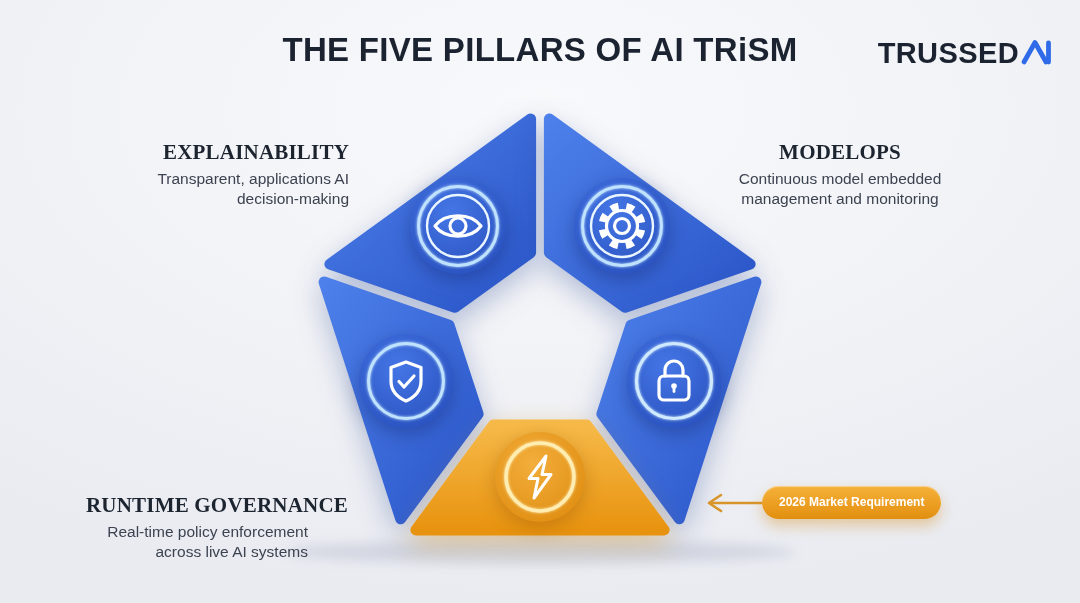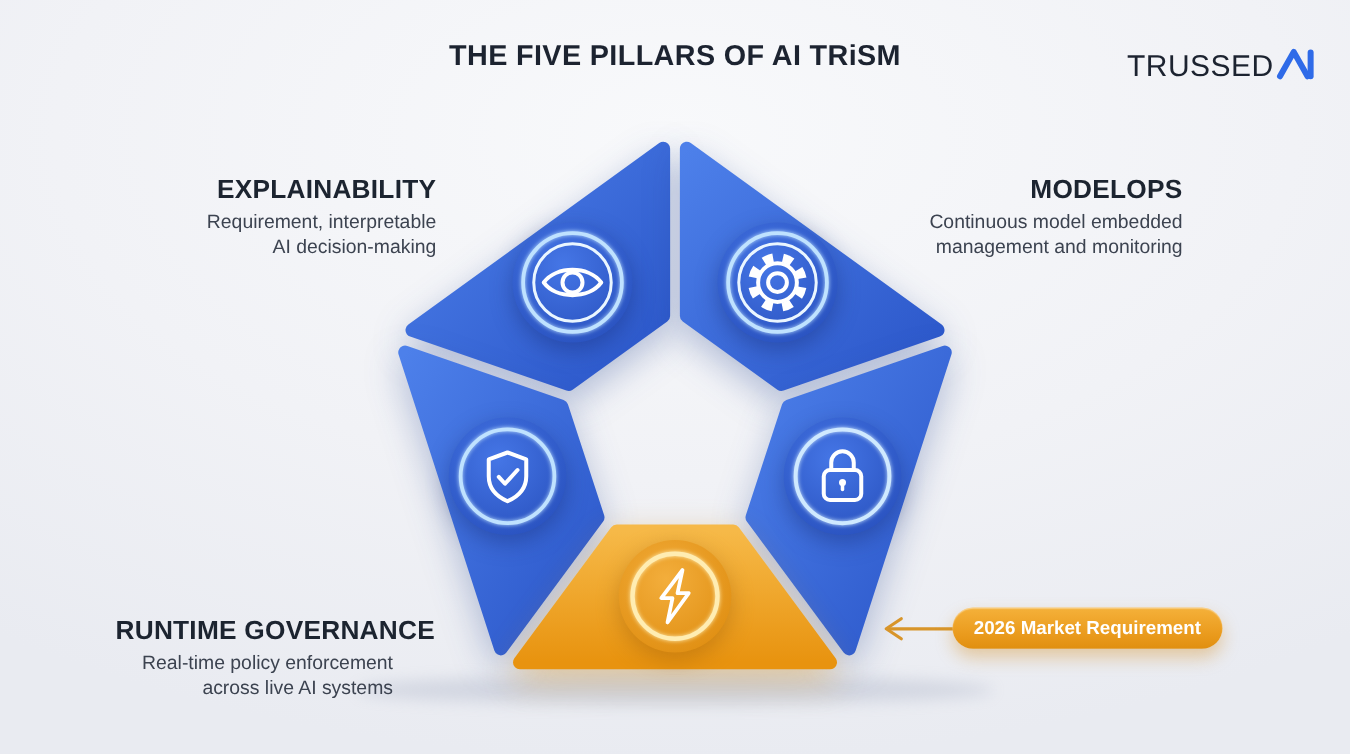--- a/index.html
+++ b/index.html
@@ -5,36 +5,36 @@
   html,body{margin:0;padding:0;}
   body{font-family:"Liberation Sans", sans-serif; background:#e9ebf0;}
   .stage{
     position:relative; width:1080px; height:603px; overflow:hidden;
     background:
       radial-gradient(ellipse 900px 500px at 50% 18%, #f8f9fb 0%, #f1f2f6 55%, #e9ebf1 100%);
   }
   
   .title{
     position:absolute; top:31px; left:50%; transform:translateX(-50%);
-    font-size:23px; font-weight:800; letter-spacing:.3px; color:#1c2330;
+    font-size:33px; font-weight:800; letter-spacing:.3px; color:#1c2330;
     white-space:nowrap;
   }
   .logo{
     position:absolute; top:37px; right:26px;
     display:flex; align-items:center; gap:1px;
   }
   .logo .logo-text{
-    font-size:24px; font-weight:400; letter-spacing:.4px; color:#1c2330;
+    font-size:29px; font-weight:700; letter-spacing:.4px; color:#1c2330;
   }
   
   .tb{position:absolute;}
-  .tb h3{margin:0 0 4px 0; font-size:21px; font-weight:800; color:#1c2430; letter-spacing:.2px;}
+  .tb h3{margin:0 0 4px 0; font-size:21px; font-weight:800; color:#1c2430; letter-spacing:.2px;font-family:Liberation Serif, serif;}
   .tb p{margin:0; font-size:15.5px; line-height:19.5px; color:#3c4350;}
   .tb.right{text-align:right;}
-  .tb.left{text-align:right;}
+  .tb.left{text-align:center;}
   .tb-explainability{top:140px; right:731px;}
   .tb-explainability p{max-width:200px;}
   .tb-modelops{top:140px; left:734px;}
   .tb-modelops p{max-width:212px;}
   .tb-appsec{top:346px; right:775px;}
   .tb-appsec p{max-width:215px;}
   .tb-privacy{top:348px; left:776px;}
   .tb-privacy p{max-width:232px;}
   .tb-runtime{top:493px; right:732px;}
   .tb-runtime p{max-width:222px;}
@@ -49,21 +49,21 @@
     filter:drop-shadow(0 9px 13px rgba(198,130,18,.40));
   }
   .disc{filter:drop-shadow(0 6px 9px rgba(18,38,105,.38));}
   .disc-o{filter:drop-shadow(0 6px 9px rgba(160,95,10,.45));}
   .icon-stroke{fill:none; stroke:#ffffff; stroke-width:3.2; stroke-linecap:round; stroke-linejoin:round;}
   
   .callout{
     position:absolute; top:486px; left:762px; height:33px;
     padding:0 17px; border-radius:17px;
     background:linear-gradient(180deg,#f5b13a 0%, #e9991b 70%, #e08f10 100%);
-    color:#ffffff; font-size:15px; font-weight:700; line-height:33px;
+    color:#ffffff; font-size:12px; font-weight:700; line-height:33px;
     box-shadow:0 7px 14px rgba(214,140,25,.38), inset 0 1px 1px rgba(255,255,255,.45);
     white-space:nowrap;
   }
 </style>
 </head>
 <body>
 
 <div class="stage">
 
   <div class="title">THE FIVE PILLARS OF AI TRiSM</div>
@@ -175,21 +175,21 @@
     </g>
 
     <g>
       <line x1="712" y1="503" x2="762" y2="503" stroke="#d8952a" stroke-width="2.6" stroke-linecap="round"></line>
       <polyline points="721,495 709,503 721,511" fill="none" stroke="#d8952a" stroke-width="2.6" stroke-linecap="round" stroke-linejoin="round"></polyline>
     </g>
   </svg>
 
   <div class="tb right tb-explainability">
     <h3>EXPLAINABILITY</h3>
-    <p>Requirement, interpretable AI decision-making</p>
+    <p>Transparent, applications AI decision-making</p>
   </div>
 
   <div class="tb left tb-modelops">
     <h3>MODELOPS</h3>
     <p>Continuous model embedded management and monitoring</p>
   </div>
 
   <div class="tb right tb-appsec">
   </div>
 

